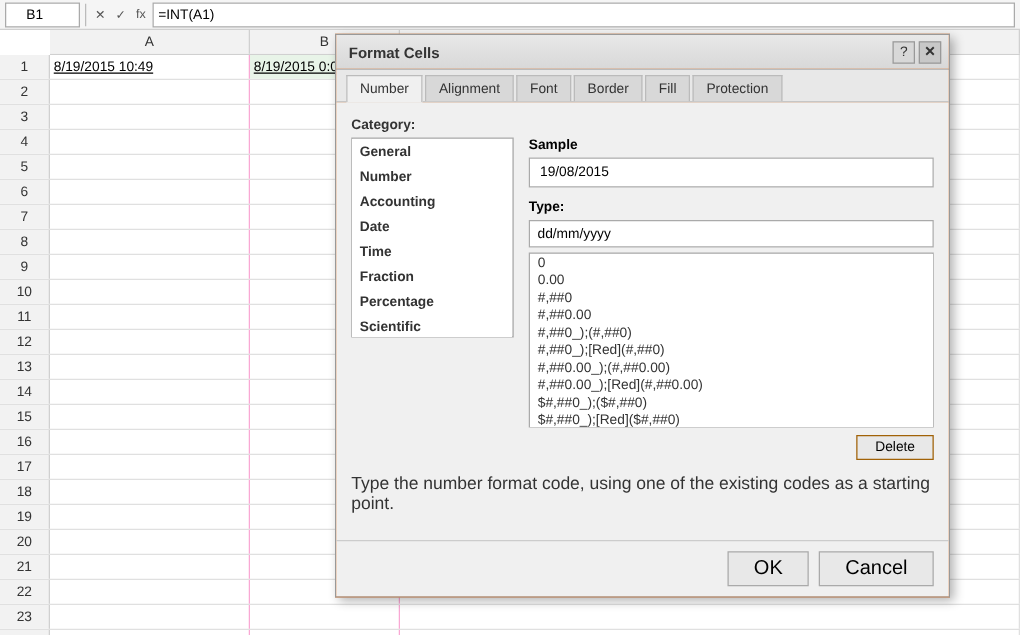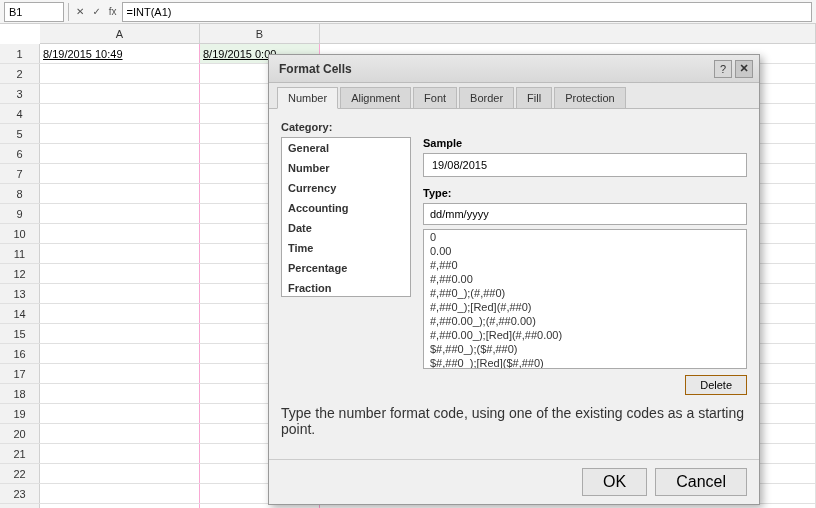--- a/index.html
+++ b/index.html
@@ -29,21 +29,21 @@
       height: 24px;
       background: #f5f5f5;
       border-bottom: 1px solid #d0d0d0;
       padding: 0 4px;
       gap: 2px;
     }
     .cell-ref {
       width: 60px;
       height: 20px;
       border: 1px solid #aaa;
-      padding: 1px 4px;
+      padding: 1px 16px;
       font-size: 11px;
       background: white;
     }
     .formula-divider {
       width: 1px;
       height: 18px;
       background: #bbb;
       margin: 0 2px;
     }
     .formula-icon {
@@ -112,21 +112,21 @@
     .dialog-overlay {
       position: absolute;
       top: 0; left: 0;
       width: 816px;
       height: 508px;
     }
 
     
     .dialog {
       position: absolute;
-      top: 54px;
+      top: 27px;
       left: 268px;
       width: 492px;
       background: #f97316;
       border: 1px solid #999;
       box-shadow: 3px 3px 8px rgba(0,0,0,0.3);
     }
     .dialog-titlebar {
       display: flex;
       align-items: center;
       justify-content: space-between;
@@ -503,26 +503,25 @@
       </div>
 
     <div class="dialog-content">
       <div class="category-label">Category:</div>
       <div class="two-col">
 
         <div>
           <div class="category-list" id="category-list">
               <div class="category-item">General</div>
               <div class="category-item">Number</div>
-              <div class="category-item">Currency</div>
               <div class="category-item">Accounting</div>
               <div class="category-item">Date</div>
               <div class="category-item">Time</div>
+              <div class="category-item">Fraction</div>
               <div class="category-item">Percentage</div>
-              <div class="category-item">Fraction</div>
               <div class="category-item">Scientific</div>
               <div class="category-item">Text</div>
             </div>
         </div>
 
         <div class="right-panel">
           <div class="sample-label">Sample</div>
           <div class="sample-box">
             <span>19/08/2015</span>
           </div>

